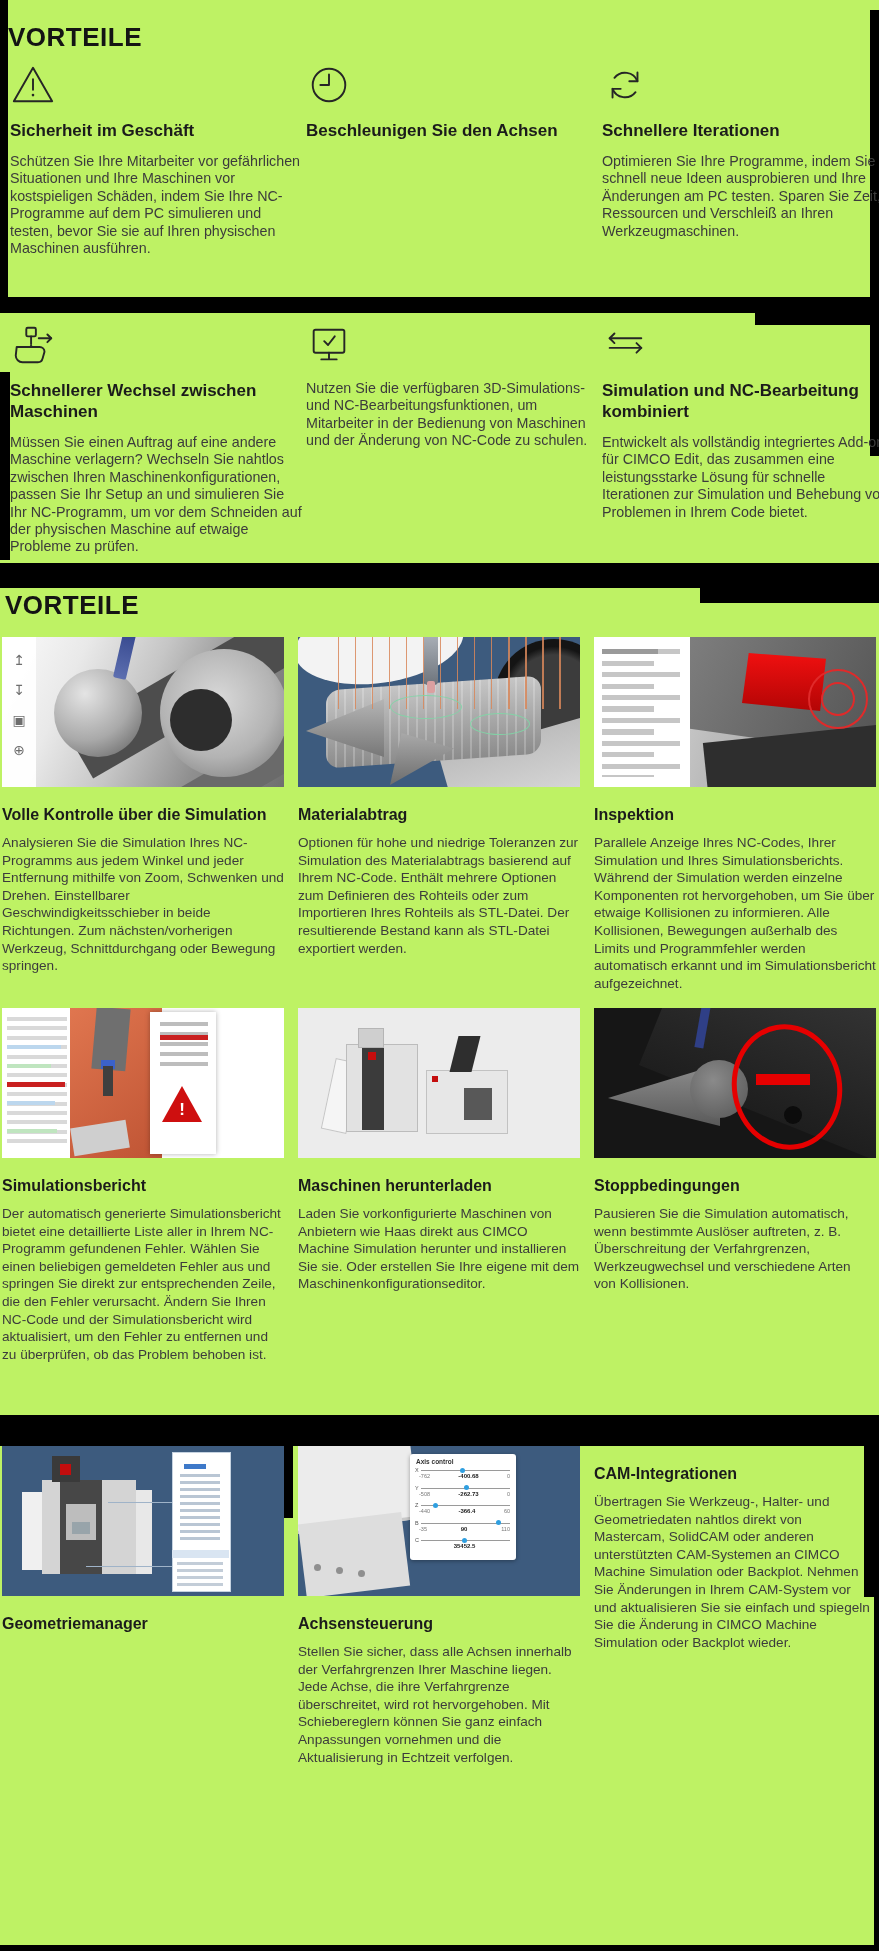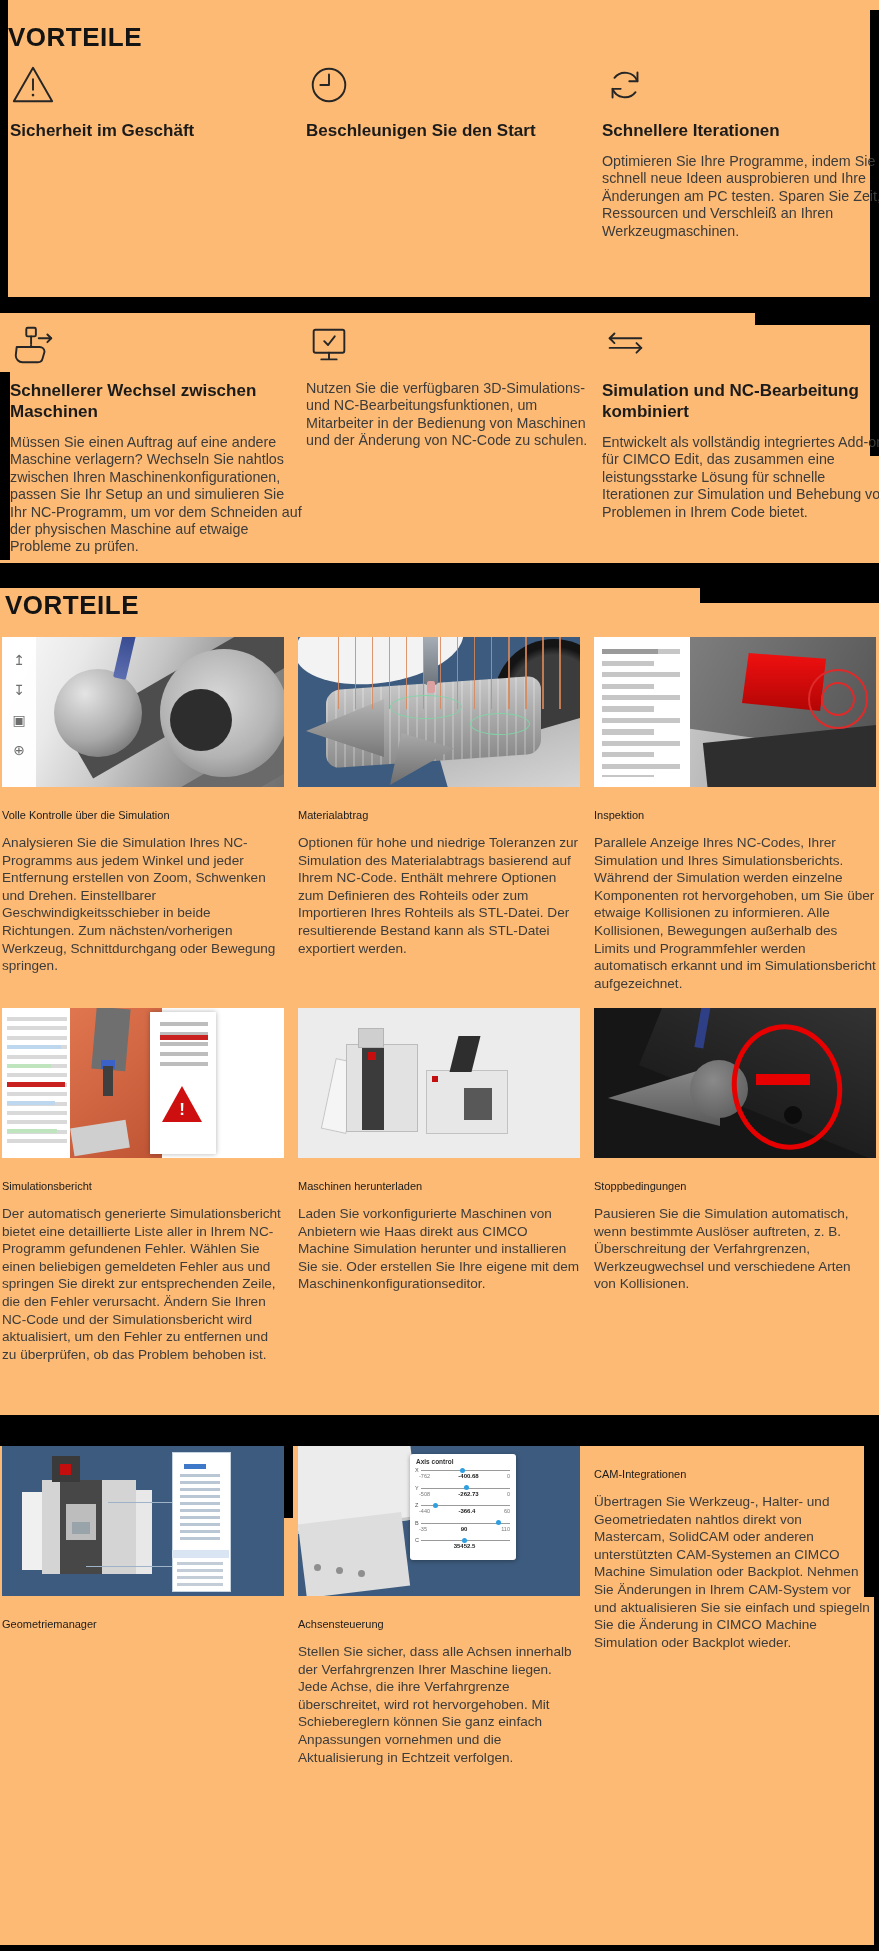--- a/index.html
+++ b/index.html
@@ -1,33 +1,33 @@
 <!DOCTYPE html>
 <html><head>
 <meta charset="utf-8">
 <style>
   html,body{margin:0;padding:0;background:#ffffff}
   body{font-family:"Liberation Sans","DejaVu Sans",sans-serif;color:#3c3c3c}
-  #page{position:relative;width:879px;height:1951px;background:#fdba74;overflow:hidden}
+  #page{position:relative;width:879px;height:1951px;background:#bef264;overflow:hidden}
   .blk{position:absolute;background:#000}
   h2.sec{position:absolute;margin:0;font-size:26px;font-weight:700;color:#141414;letter-spacing:.5px}
   
   .bcard{position:absolute;width:292px}
   .bc0{left:10px}.bc1{left:306px}.bc2{left:602px}
   .brow1{top:62px}.brow2{top:322px}
   .bcard{position:absolute}
   .bicon{height:48px;margin-bottom:10px}
   .bicon svg{stroke:#262626;fill:none;stroke-width:2;stroke-linecap:round;stroke-linejoin:round}
   .bcard h3{margin:0 0 12px 0;font-size:17px;line-height:21px;font-weight:700;color:#1b1b1b}
   .bcard p{margin:0;font-size:14.3px;line-height:17.4px;color:#3c3c3c}
   
   .fcard{position:absolute;width:290px}
   .fc0{left:2px}.fc1{left:298px}.fc2{left:594px}
   .frow1{top:637px}.frow2{top:1008px}.frow3{top:1446px}
-  .fcard h3{margin:18px 0 0 0;font-size:11px;line-height:20px;font-weight:400;color:#1b1b1b}
+  .fcard h3{margin:18px 0 0 0;font-size:16px;line-height:20px;font-weight:700;color:#1b1b1b}
   .fcard p{margin:9px 0 0 0;font-size:13.6px;line-height:17.6px;color:#3c3c3c;width:282px}
   .img{position:relative;width:282px;height:150px;overflow:hidden;background:#dcdcdc}
   .img *{position:absolute}
   
   .i1{background:linear-gradient(115deg,#fbfbfb 0%,#e9e9e9 25%,#c6c6c6 48%,#8f8f8f 72%,#6f6f6f 100%)}
   .i1 .st1{width:420px;height:52px;background:#4d4d4d;left:50px;top:-12px;transform:rotate(-30deg)}
   .i1 .st2{width:420px;height:40px;background:#6a6a6a;left:30px;top:118px;transform:rotate(-30deg)}
   .i1 .chk{width:128px;height:128px;left:158px;top:12px;border-radius:50%;background:radial-gradient(circle at 45% 40%,#d9d9d9,#b3b3b3 55%,#878787 85%)}
   .i1 .chkin{width:62px;height:62px;left:168px;top:52px;border-radius:50%;background:#2d2d2d}
   .i1 .sph{width:88px;height:88px;left:52px;top:32px;border-radius:50%;background:radial-gradient(circle at 35% 28%,#e4e4e4,#a9a9a9 55%,#616161 95%)}
@@ -162,30 +162,31 @@
 
   <article class="bcard brow1 bc0">
     <div class="bicon">
       <svg width="46" height="46" viewBox="0 0 48 48">
           <path d="M24 6 L44 41 H4 Z"></path>
           <line x1="24" y1="18" x2="24" y2="29"></line>
           <circle cx="24" cy="34.5" r="1.4" fill="#262626" stroke="none"></circle>
         </svg>
     </div>
     <h3>Sicherheit im Geschäft</h3>
+    <p>Schützen Sie Ihre Mitarbeiter vor gefährlichen Situationen und Ihre Maschinen vor kostspieligen Schäden, indem Sie Ihre NC-Programme auf dem PC simulieren und testen, bevor Sie sie auf Ihren physischen Maschinen ausführen.</p>
   </article>
 
   <article class="bcard brow1 bc1">
     <div class="bicon">
       <svg width="46" height="46" viewBox="0 0 48 48">
           <circle cx="24" cy="24" r="17"></circle>
           <path d="M24 13 V24 H15"></path>
         </svg>
     </div>
-    <h3>Beschleunigen Sie den Start</h3>
+    <h3>Beschleunigen Sie den Achsen</h3>
   </article>
 
   <article class="bcard brow1 bc2">
     <div class="bicon">
       <svg width="46" height="46" viewBox="0 0 48 48">
           <path d="M37 20 A14 14 0 0 0 13 16.5"></path>
           <polyline points="37,11 37,20 28.5,20"></polyline>
           <path d="M11 28 A14 14 0 0 0 35 31.5"></path>
           <polyline points="11,37 11,28 19.5,28"></polyline>
         </svg>
@@ -243,21 +244,21 @@
       <div class="chk"></div>
       <div class="chkin"></div>
       <div class="sph"></div>
       <div class="tool"></div>
       <div class="bar" style="white-space:pre-line">↥
 ↧
 ▣
 ⊕</div>
     </div>
     <h3>Volle Kontrolle über die Simulation</h3>
-    <p>Analysieren Sie die Simulation Ihres NC-Programms aus jedem Winkel und jeder Entfernung erstellen von Zoom, Schwenken und Drehen. Einstellbarer Geschwindigkeitsschieber in beide Richtungen. Zum nächsten/vorherigen Werkzeug, Schnittdurchgang oder Bewegung springen.</p>
+    <p>Analysieren Sie die Simulation Ihres NC-Programms aus jedem Winkel und jeder Entfernung mithilfe von Zoom, Schwenken und Drehen. Einstellbarer Geschwindigkeitsschieber in beide Richtungen. Zum nächsten/vorherigen Werkzeug, Schnittdurchgang oder Bewegung springen.</p>
   </article>
 
   <article class="fcard frow1 fc1">
     <div class="img i2">
       <div class="blob"></div>
       <div class="disk"></div>
       <div class="deck"></div>
       <div class="part"></div>
       <div class="ridge"></div>
       <div class="blade"></div>

